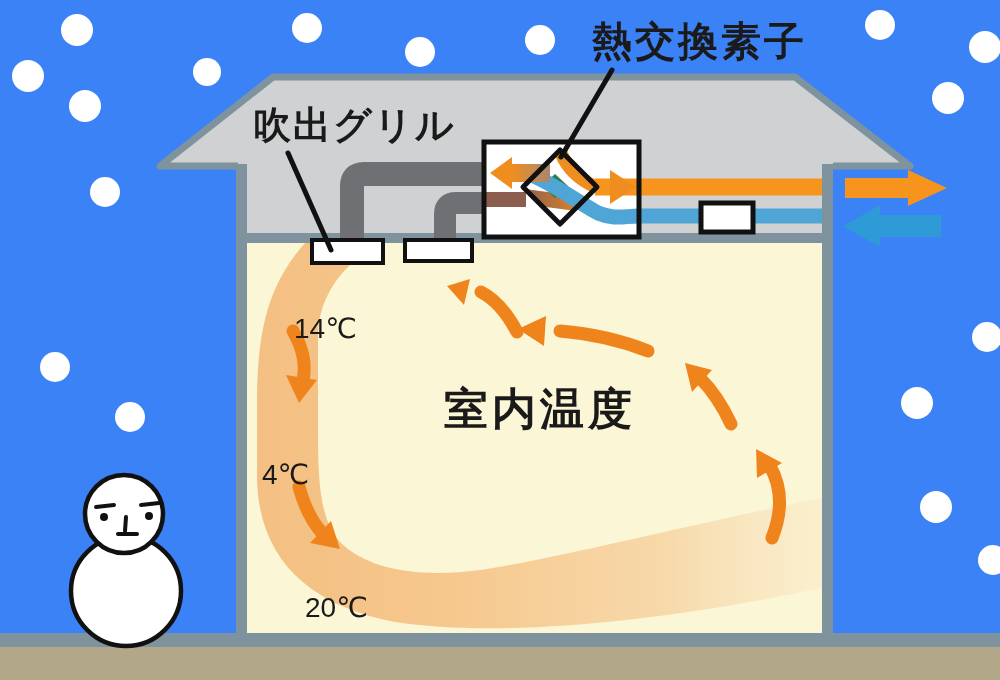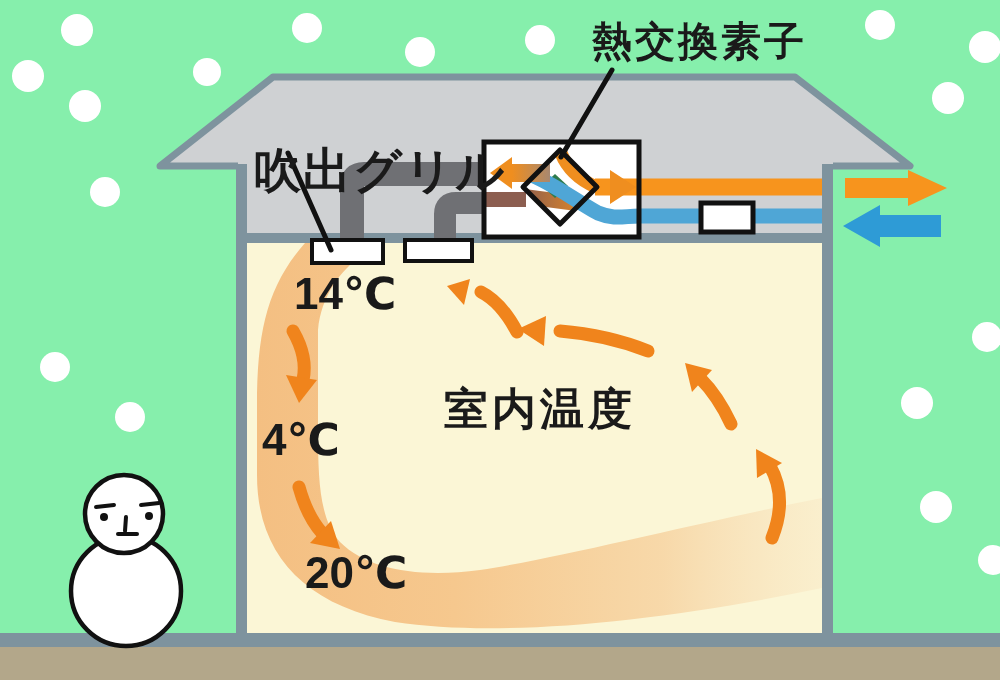--- a/index.html
+++ b/index.html
@@ -1,34 +1,34 @@
 <!DOCTYPE html>
 <html><head>
 <meta charset="utf-8">
 <style>
   html,body{margin:0;padding:0;background:#e8e8e8;}
   .stage{
     position:relative;width:1000px;height:680px;overflow:hidden;
-    background:#86efac;
+    background:#3b82f6;
     font-family:"Liberation Sans","DejaVu Sans",sans-serif;
   }
   .stage svg{position:absolute;left:0;top:0;}
   .lbl{
     position:absolute;color:#1a1a1a;font-weight:700;line-height:1.05;
     white-space:nowrap;z-index:5;
   }
   .lbl-heatex{left:592px;top:20px;font-size:40px;letter-spacing:3px;}
-  .lbl-grille{left:253px;top:106px;font-size:48px;letter-spacing:2px;margin-top:40px;}
+  .lbl-grille{left:253px;top:106px;font-size:38px;letter-spacing:2px;}
   .outside-block{position:absolute;left:5px;top:228px;width:196px;text-align:center;z-index:5;}
   .outside-block .t1{font-size:42px;font-weight:700;color:#1a1a1a;letter-spacing:1px;}
   .outside-block .t2{font-size:46px;font-weight:700;color:#1a1a1a;margin-top:2px;}
   .room-block{position:absolute;left:444px;top:380px;width:222px;text-align:left;z-index:5;}
   .room-block .t1{font-size:44px;font-weight:700;color:#1a1a1a;letter-spacing:4px;}
   .room-block .t2{font-size:60px;font-weight:700;color:#1a1a1a;margin-top:-2px;}
-  .temp{position:absolute;font-size:44px;font-weight:700;color:#1a1a1a;z-index:5;}
+  .temp{position:absolute;font-size:28px;font-weight:400;color:#1a1a1a;z-index:5;margin-top:44px;}
   .temp-14{left:294px;top:268px;}
   .temp-16{left:262px;top:414px;}
   .temp-18{left:305px;top:547px;}
 </style>
 </head>
 <body>
 
 <div class="stage">
 
   <svg width="1000" height="680" viewBox="0 0 1000 680">

